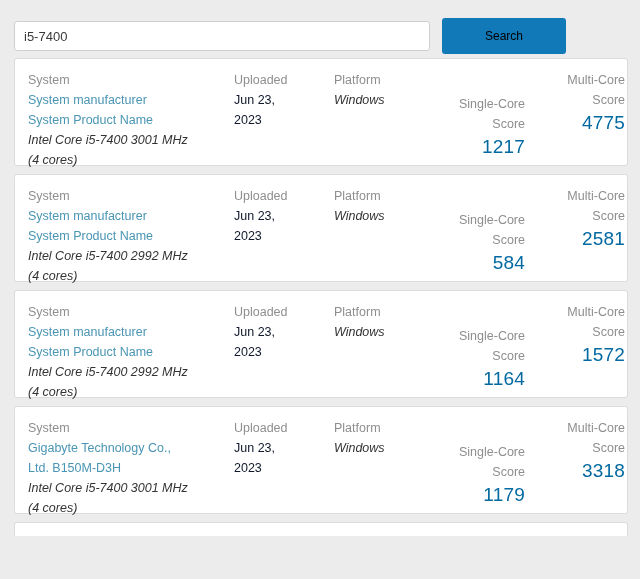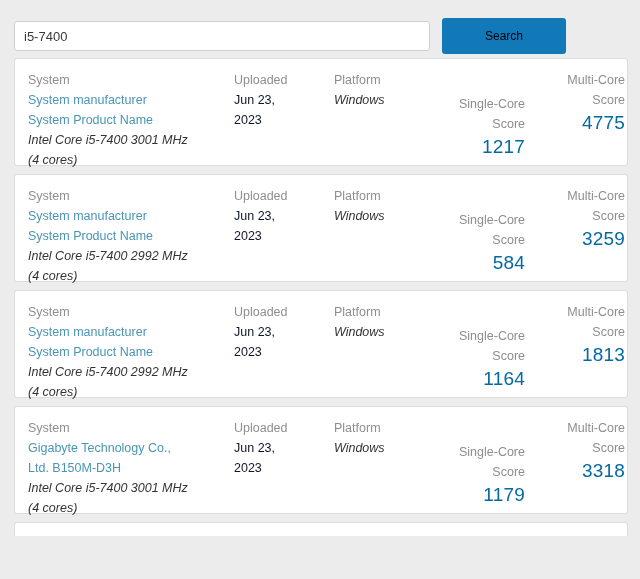--- a/index.html
+++ b/index.html
@@ -208,21 +208,21 @@
           <div class="cell-text">Windows</div>
         </div>
         <div class="col-single">
           <div class="col-head-wrap">Single-Core</div>
           <div class="col-head-wrap">Score</div>
           <div class="score-value">584</div>
         </div>
         <div class="col-multi">
           <div class="col-head-wrap">Multi-Core</div>
           <div class="col-head-wrap">Score</div>
-          <div class="score-value">3259</div>
+          <div class="score-value">2581</div>
         </div>
       </div>
     </div>
 
     <div class="result-card">
       <div class="card-grid">
         <div class="col-system">
           <div class="col-head">System</div>
           <a class="cell-link">System manufacturer</a>
           <a class="cell-link">System Product Name</a>
@@ -238,21 +238,21 @@
           <div class="cell-text">Windows</div>
         </div>
         <div class="col-single">
           <div class="col-head-wrap">Single-Core</div>
           <div class="col-head-wrap">Score</div>
           <div class="score-value">1164</div>
         </div>
         <div class="col-multi">
           <div class="col-head-wrap">Multi-Core</div>
           <div class="col-head-wrap">Score</div>
-          <div class="score-value">1813</div>
+          <div class="score-value">1572</div>
         </div>
       </div>
     </div>
 
     <div class="result-card">
       <div class="card-grid">
         <div class="col-system">
           <div class="col-head">System</div>
           <a class="cell-link">Gigabyte Technology Co.,</a>
           <a class="cell-link">Ltd. B150M-D3H</a>

